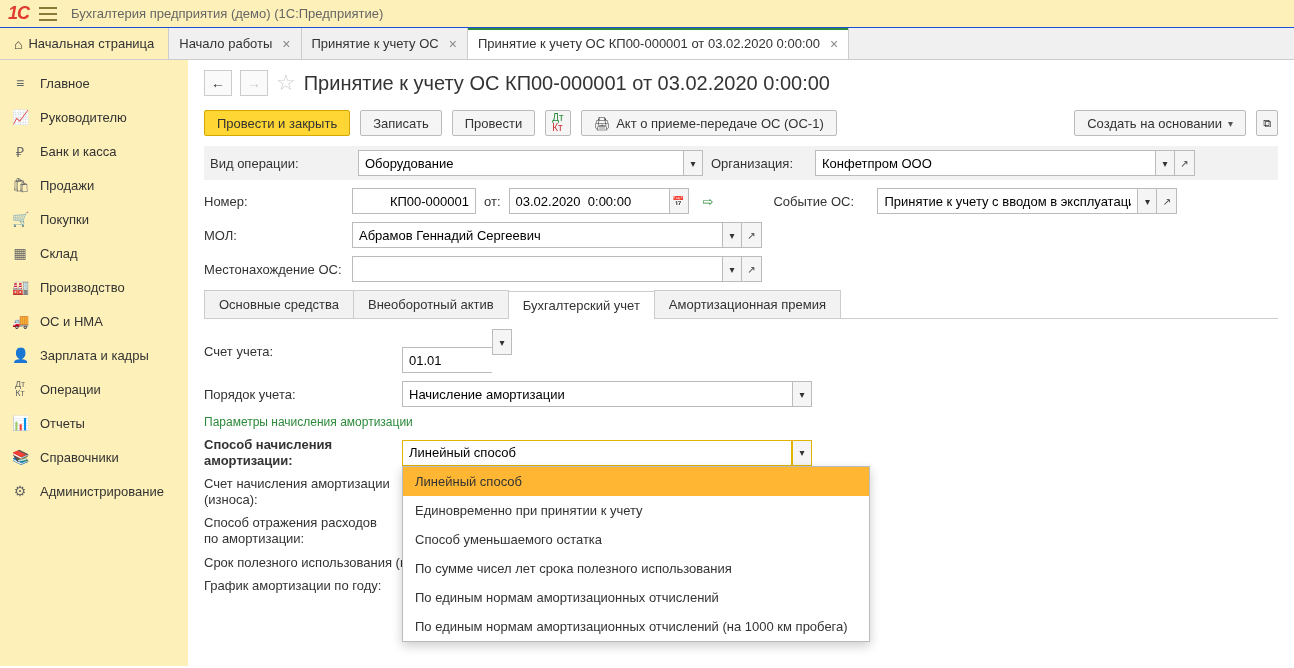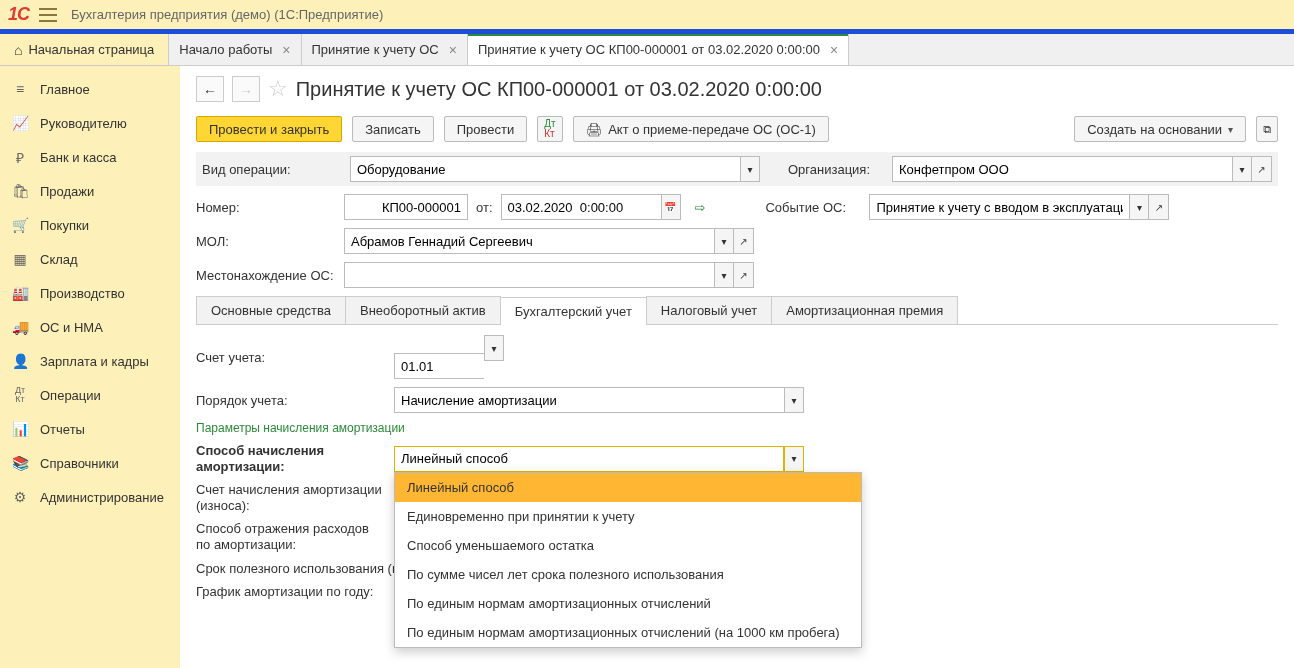--- a/index.html
+++ b/index.html
@@ -1,19 +1,19 @@
 <!DOCTYPE html>
 <html><head>
 <meta charset="utf-8">
 <style>
 * { box-sizing: border-box; margin: 0; padding: 0; }
 body { font-family: Arial, sans-serif; font-size: 13px; color: #333; background: #fff; width: 1294px; height: 668px; overflow: hidden; }
 
 
-.topbar { background: #fdf0b8; height: 34px; display: flex; align-items: center; padding: 0 8px; border-bottom: 5px solid #1d4ed8; }
+.topbar { background: #fdf0b8; height: 28px; display: flex; align-items: center; padding: 0 8px; border-bottom: 1px solid #1d4ed8; }
 .logo { color: #e03b2f; font-weight: bold; font-size: 18px; font-style: italic; margin-right: 10px; letter-spacing: -1px;}
 .burger { width: 18px; height: 14px; margin-right: 14px; display: flex; flex-direction: column; justify-content: space-between; cursor: pointer; }
 .burger span { height: 2px; background: #8a7a3a; }
 .app-title { color: #666; font-size: 13px; }
 
 
 .tabrow { height: 32px; background: #f0f0f0; display: flex; align-items: stretch; border-bottom: 1px solid #ccc; }
 .hometab { display: flex; align-items: center; padding: 0 14px; background: #fdf0b8; border-right: 1px solid #ccc; gap: 6px; }
 .home-icon { font-size: 14px; }
 .tab { display: flex; align-items: center; padding: 0 10px; border-right: 1px solid #ccc; background: #f0f0f0; gap: 6px; cursor: pointer; position: relative; }
@@ -70,21 +70,21 @@
 .tabbody { padding-top: 10px; }
 .group-title { color: #2c8a3a; font-size: 12px; margin: 6px 0 8px; }
 
 
 .open-combo { position: relative; }
 .open-combo .input { border: 1px solid #e0b400; background: #fff; }
 .dropdown { position: absolute; top: 26px; left: 0; width: 468px; background: #fff; border: 1px solid #bbb; box-shadow: 0 4px 10px rgba(0,0,0,0.2); z-index: 10; }
 .dropdown .opt { padding: 7px 12px; cursor: pointer; }
 .dropdown .opt.sel { background: #ffb733; }
 
-.right-block { margin-left: 20px; display: flex; align-items: center; gap: 8px; }
+.right-block { display: flex; align-items: center; gap: 8px; }
 .right-lbl { width: 96px; }
 </style>
 </head>
 <body>
 
 <div class="topbar">
   <span class="logo">1C</span>
   <div class="burger">
       <span></span>
       <span></span>
@@ -191,21 +191,21 @@
           <span>🖨</span>
           <span>Акт о приеме-передаче ОС (ОС-1)</span>
         </div>
       <div style="flex:1"></div>
       <div class="btn caret-down">Создать на основании</div>
       <div class="btn btn-icon-small">⧉</div>
     </div>
 
     <div class="formrow gray">
       <span class="lbl">Вид операции:</span>
-      <div class="combo" style="width:410px;">
+      <div class="combo" style="width:345px;">
         <div class="input" style="flex:1;">
             <input value="Оборудование" style="">
           </div>
         <div class="combo-btn">▾</div>
       </div>
       <div class="right-block">
         <span class="right-lbl">Организация:</span>
         <div class="combo" style="width:380px;align-items:flex-end;">
           <div class="input" style="flex:1;">
               <input value="Конфетпром ООО" style="">
@@ -260,21 +260,20 @@
           </div>
         <div class="combo-btn">▾</div>
         <div class="combo-btn">↗</div>
       </div>
     </div>
 
     <div class="subtabs">
       <div class="subtab">Основные средства</div>
       <div class="subtab">Внеоборотный актив</div>
       <div class="subtab active">Бухгалтерский учет</div>
-      <div class="subtab">Налоговый учет</div>
       <div class="subtab">Амортизационная премия</div>
     </div>
 
     <div class="tabbody">
       <div class="formrow">
         <span class="lbl-wide">Счет учета:</span>
         <div class="combo" style="width:110px;">
           <div class="input" style="flex:1;margin-top:18px;">
               <input value="01.01" style="">
             </div>

